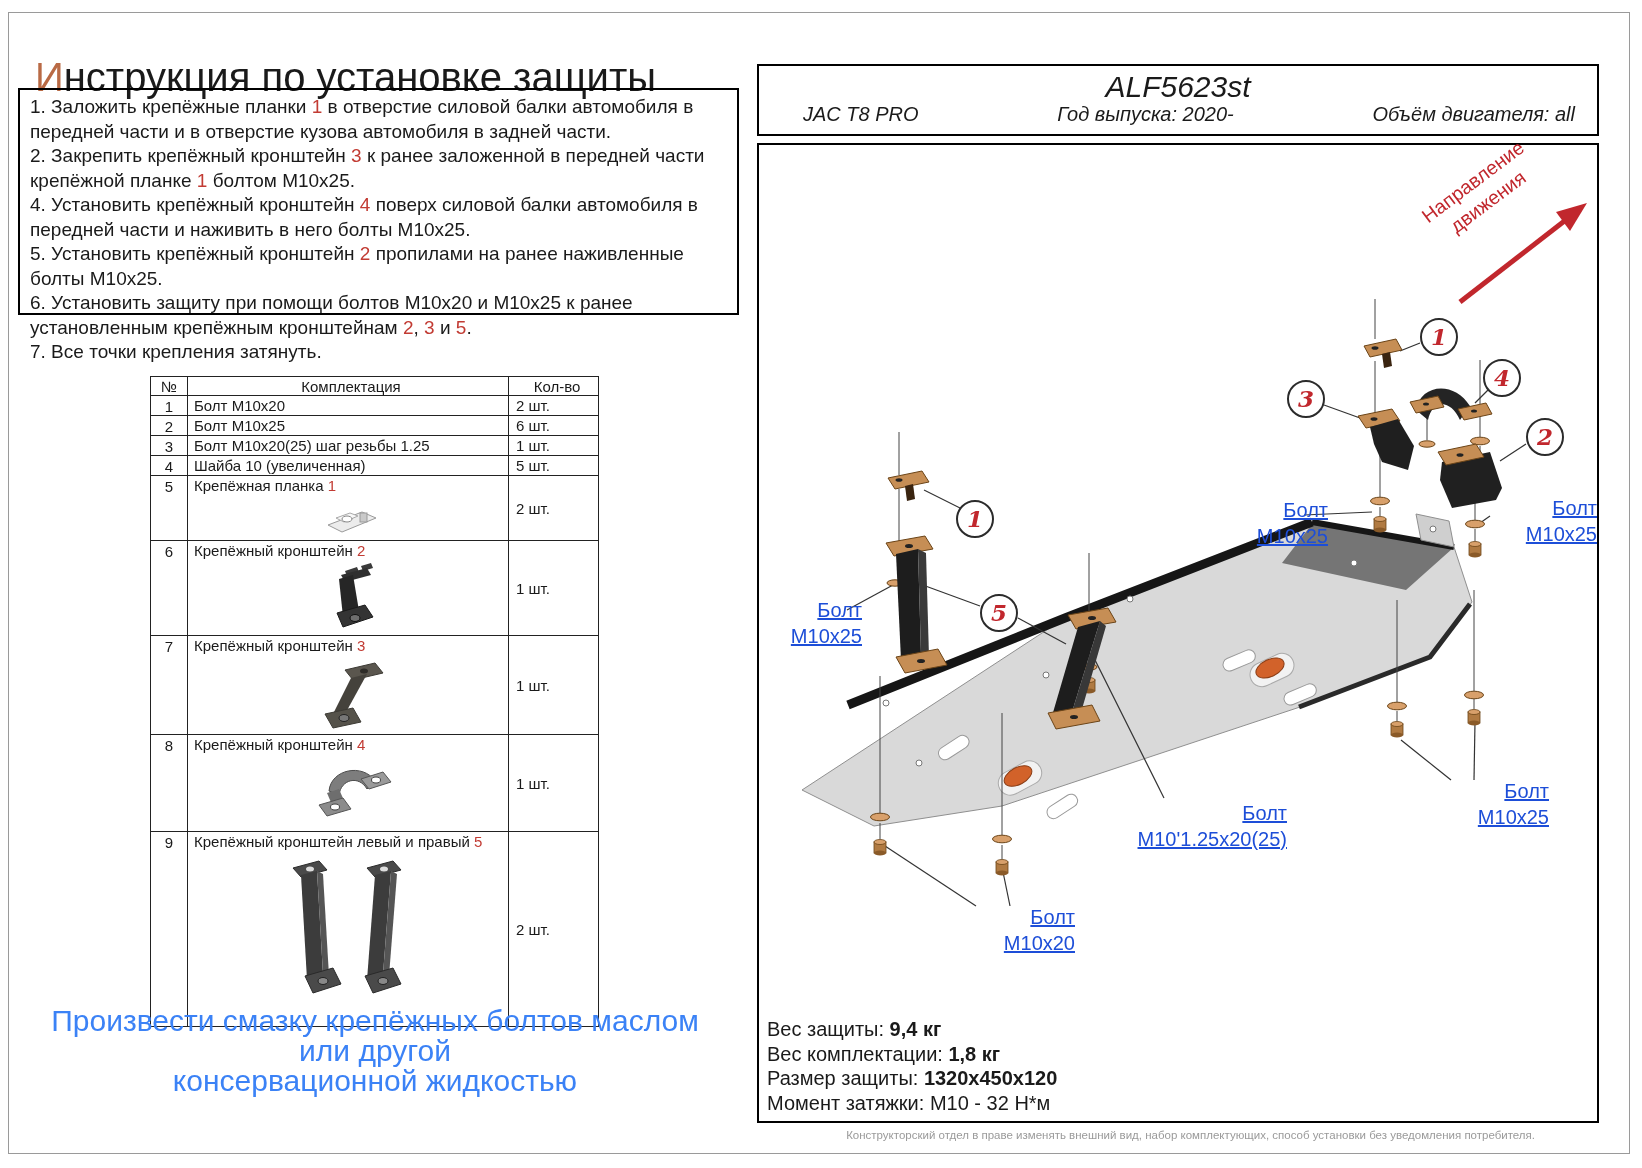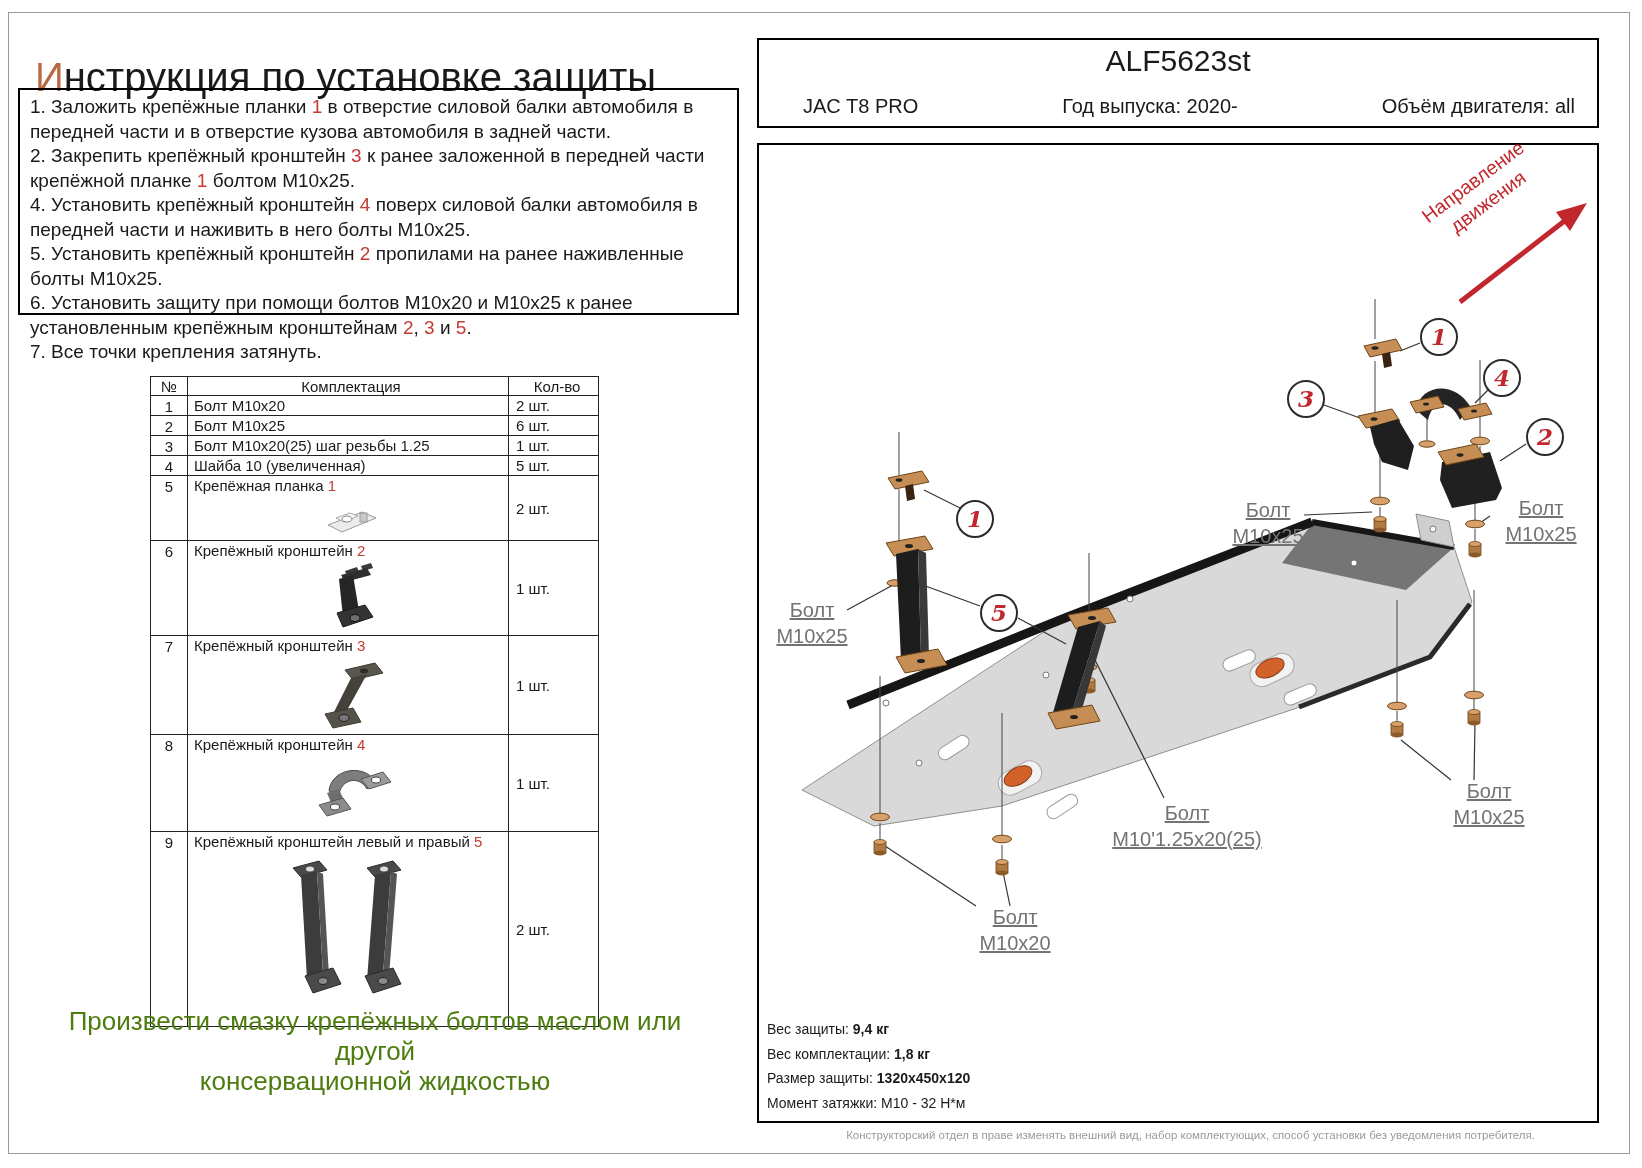--- a/index.html
+++ b/index.html
@@ -16,33 +16,33 @@
   #parts-table{left:150px;top:376px;border-collapse:collapse;table-layout:fixed;}
   #parts-table td,#parts-table th{border:1px solid #222;font-size:15px;font-weight:400;padding:0;}
   #parts-table th{height:18px;text-align:center;}
   .col-num{width:36px;text-align:center;}
   .col-name{width:314px;text-align:left;padding-left:6px !important;}
   .col-qty{width:82px;text-align:left;padding-left:7px !important;}
   .td-num{text-align:center;vertical-align:top;padding-top:2px !important;}
   .td-name{vertical-align:top;padding-left:6px !important;padding-top:1px !important;}
   .td-qty{vertical-align:middle;padding-left:7px !important;}
   .part-img{display:block;margin:4px auto 2px auto;}
-  #note{left:30px;top:1006px;width:690px;text-align:center;font-size:26px;line-height:30px;color:#4d7c0f;}
+  #note{left:30px;top:1006px;width:690px;text-align:center;font-size:30px;line-height:30px;color:#3b82f6;}
   
-  #hdr-box{left:757px;top:38px;width:842px;height:90px;border:2px solid #000;box-sizing:border-box;}
+  #hdr-box{left:757px;top:64px;width:842px;height:72px;border:2px solid #000;box-sizing:border-box;font-style:italic;}
   #hdr-code{position:absolute;left:0;top:4px;width:100%;text-align:center;font-size:30px;}
   #hdr-row{position:absolute;left:0;bottom:8px;width:100%;display:flex;justify-content:space-between;font-size:20px;box-sizing:border-box;padding:0 22px 0 44px;}
   #fig-box{left:757px;top:143px;width:842px;height:980px;border:2px solid #000;box-sizing:border-box;}
   #fig-title{position:absolute;left:165px;top:9px;width:340px;text-align:center;font-size:20px;}
   #direction{position:absolute;left:650px;top:19px;width:160px;height:78px;text-align:center;font-size:19.5px;line-height:25px;color:#c1272d;transform:rotate(-37deg);}
   .callout{position:absolute;width:38px;height:38px;border:2px solid #2b2b2b;border-radius:50%;background:#fff;box-sizing:border-box;text-align:center;}
   .callout span{font-family:"DejaVu Serif",serif;font-style:italic;font-weight:bold;font-size:23px;line-height:33px;color:#c1272d;}
-  .fig-label{position:absolute;text-align:center;font-size:20px;line-height:26px;color:#737373;}
+  .fig-label{position:absolute;text-align:right;font-size:20px;line-height:26px;color:#1d4ed8;}
   .fig-label span{display:block;text-decoration:underline;white-space:nowrap;}
-  #specs{position:absolute;left:8px;top:872px;width:520px;font-size:14px;line-height:24.5px;}
+  #specs{position:absolute;left:8px;top:872px;width:520px;font-size:20px;line-height:24.5px;}
   .spec-val-b{font-weight:bold;}
   #fine-print{right:107px;top:1129px;font-size:11.5px;color:#9a9a9a;}
   svg{display:block;}
 </style>
 </head>
 <body>
 
 <svg width="0" height="0" style="position:absolute" aria-hidden="true">
   <defs>
     <symbol id="g-plank" viewBox="0 0 70 40">

